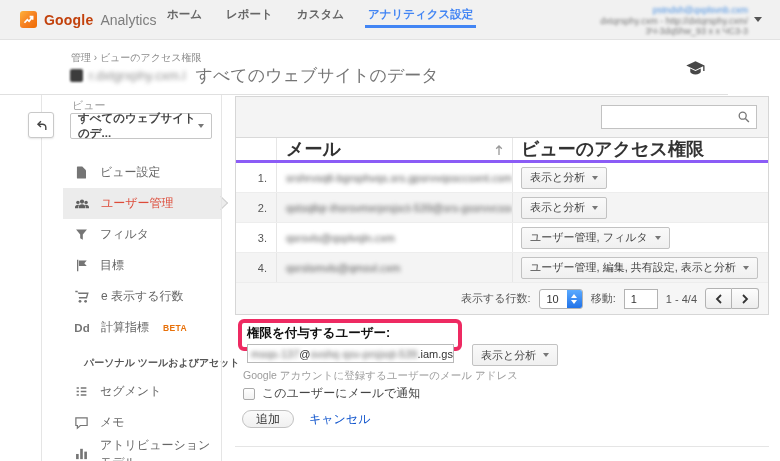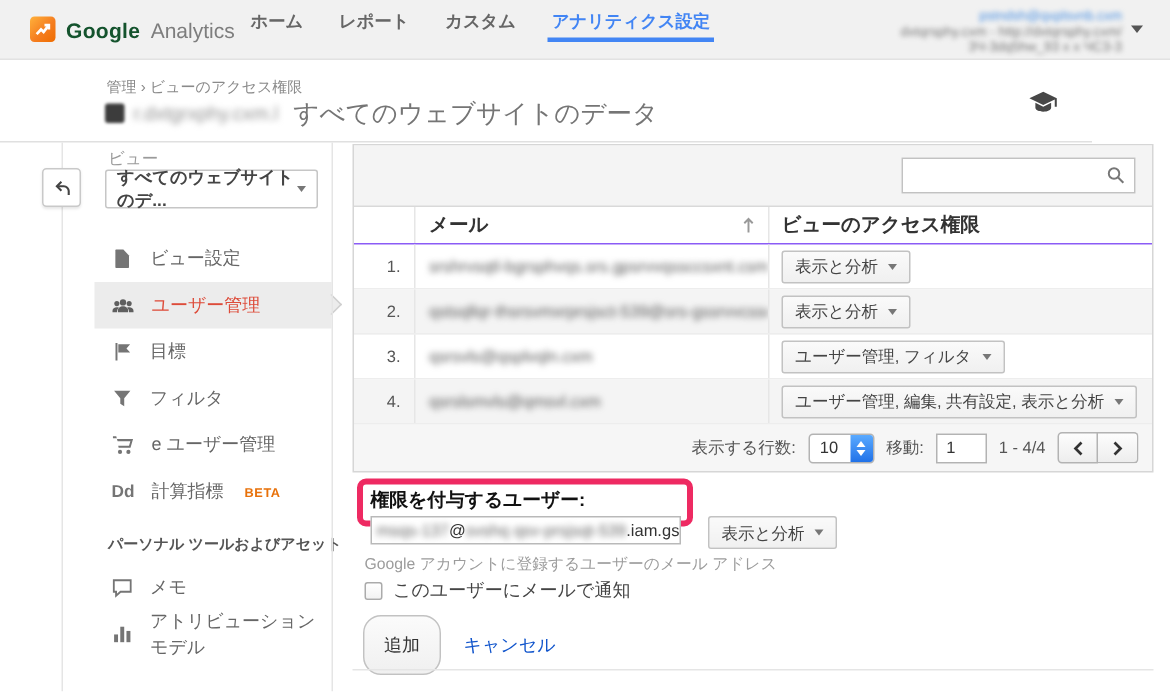--- a/index.html
+++ b/index.html
@@ -7,21 +7,21 @@
     font-family:"Liberation Sans", sans-serif; }
   .stage { position:relative; width:780px; height:461px; background:#fff; }
 
   
   .topbar { position:absolute; left:0; top:0; width:780px; height:40px;
     background:#f1f1f1; border-bottom:1px solid #e2e2e2; }
   .brand { position:absolute; left:20px; top:11px; display:flex; align-items:center; gap:7px; }
   .logo { width:17px; height:17px; border-radius:3px;
     background:linear-gradient(135deg,#ffb13b 0%,#f57e20 55%,#ef6c00 100%);
     display:flex; align-items:center; justify-content:center; }
-  .brand-google { font-size:14px; color:#14532d; font-weight:bold; letter-spacing:.2px; }
+  .brand-google { font-size:14px; color:#c2410c; font-weight:bold; letter-spacing:.2px; }
   .brand-analytics { font-size:14px; color:#7d7d7d; }
   .topnav { position:absolute; left:167px; top:0; height:28px; display:flex; align-items:stretch; gap:24px; }
   .nav-item { font-size:11.5px; font-weight:bold; color:#666; position:relative;
     display:flex; align-items:center; cursor:pointer; }
   .nav-item.active { color:#4285f4; }
   .nav-underline { position:absolute; left:-3px; right:-3px; bottom:0; height:3px; background:#4285f4; }
   .account { position:absolute; right:32px; top:5px; text-align:right; font-size:9px; line-height:10.5px; }
   .acct-line1 { color:#4a90e2; }
   .acct-line2, .acct-line3 { color:#777; }
   .acct-caret { position:absolute; right:18px; top:17px; width:0; height:0;
@@ -53,32 +53,32 @@
   .menu2 { position:absolute; left:63px; top:376px; width:158px; }
   .menu-item { height:31px; display:flex; align-items:center; padding-left:11px; gap:11px;
     font-size:12px; color:#666; position:relative; cursor:pointer; }
   .menu-item svg { flex:none; color:#757575; }
   .menu-item.active { background:#ececec; color:#dd4b39; }
   .menu-item.active svg { color:#5f5f5f; }
   .notch { position:absolute; right:-5px; top:10px; width:10px; height:10px; background:#ececec;
     border-top:1px solid #cfcfcf; border-right:1px solid #cfcfcf; transform:rotate(45deg); }
   .dd-icon { font-size:11.5px; font-weight:bold; color:#757575; width:16px; text-align:center; }
   .beta { font-size:8.5px; color:#e8710a; font-weight:bold; margin-left:3px; letter-spacing:.4px; }
-  .section-row { position:absolute; left:72px; top:356px; width:142px; display:flex; align-items:flex-start; gap:6px; }
+  .section-row { position:absolute; left:84px; top:356px; width:142px; display:flex; align-items:flex-start; gap:6px; }
   .section-label { font-size:10px; font-weight:bold; color:#555; white-space:nowrap; }
   .section-line { flex:1; height:1px; background:#ddd; }
 
   
   .panel { position:absolute; left:235px; top:96px; width:534px; border:1px solid #d6d6d6; background:#fff; }
   .toolbar { height:41px; background:#f4f4f4; border-bottom:1px solid #d9d9d9; position:relative; }
   .searchbox { position:absolute; right:11px; top:8px; width:156px; height:24px; background:#fff;
     border:1px solid #c2c2c2; display:flex; align-items:center; justify-content:flex-end;
     padding-right:5px; cursor:text; }
-  .thead { height:25px; display:flex; align-items:stretch; border-bottom:1px solid #8b5cf6;
-    font-size:13px; font-weight:bold; color:#333; background:#fff; }
+  .thead { height:25px; display:flex; align-items:stretch; border-bottom:3px solid #8b5cf6;
+    font-size:18px; font-weight:bold; color:#333; background:#fff; }
   .col-num { width:41px; flex:none; border-right:1px solid #e6e6e6; display:flex; align-items:center;
     justify-content:flex-end; padding-right:9px; }
   .col-email { flex:1; display:flex; align-items:center; padding-left:9px;
     border-right:1px solid #e6e6e6; position:relative; overflow:hidden; }
   .sort-arrow { position:absolute; right:7px; top:5px; }
   .col-perm { width:255px; flex:none; display:flex; align-items:center; padding-left:8px; }
   .trow { height:30px; display:flex; align-items:stretch; border-bottom:1px solid #ededed; font-size:11px; }
   .trow.alt { background:#f4f4f4; }
   .trow .col-num { font-weight:normal; color:#555; font-size:11px; }
   .email-blur { filter:blur(2.2px); color:#5a5a5a; white-space:nowrap; overflow:hidden; }
@@ -113,21 +113,21 @@
   .fake-input { height:19px; border:1px solid #b9b9b9; background:#fff; font-size:11px; color:#333;
     display:flex; align-items:center; padding:0 3px; white-space:nowrap; overflow:hidden; cursor:text; }
   .in-blur { filter:blur(2px); color:#666; }
   .perm-btn-wrap { position:absolute; left:472px; top:344px; }
   .helper { position:absolute; left:243px; top:369px; font-size:10.5px; color:#9c9c9c; }
   .notify { position:absolute; left:243px; top:385px; display:flex; align-items:center; gap:7px;
     font-size:12px; color:#444; }
   .checkbox { width:12px; height:12px; border:1px solid #ababab; border-radius:2px;
     background:linear-gradient(#fff,#f2f2f2); cursor:pointer; }
   .actions { position:absolute; left:242px; top:410px; display:flex; align-items:center; gap:15px; }
-  .add-btn { height:40px; padding:0 13px; background:linear-gradient(#fbfbfb,#f0f0f0);
+  .add-btn { height:18px; padding:0 13px; background:linear-gradient(#fbfbfb,#f0f0f0);
     border:1px solid #c2c2c2; border-radius:12px; font-size:12px; color:#333; cursor:pointer;
     display:flex; align-items:center; }
   .cancel { font-size:12px; color:#1155cc; cursor:pointer; }
   .bottom-line { position:absolute; left:235px; top:446px; width:534px; height:1px; background:#e5e5e5; }
 </style>
 </head>
 <body>
 
 <div class="stage">
 
@@ -202,52 +202,60 @@
           <circle cx="12.1" cy="6.4" r="1.7"></circle>
           <path d="M8 8.2c1.9 0 3.4 1.2 3.4 2.8v1.2H4.6V11c0-1.6 1.5-2.8 3.4-2.8z"></path>
           <path d="M3.9 8.8c.5 0 1 .1 1.4.3-.8.7-1.3 1.6-1.3 2.6v.5H1v-1.1c0-1.3 1.3-2.3 2.9-2.3z"></path>
           <path d="M12.1 8.8c1.6 0 2.9 1 2.9 2.3v1.1h-3v-.5c0-1-.5-1.9-1.3-2.6.4-.2.9-.3 1.4-.3z"></path>
         </svg>
       <span>ユーザー管理</span>
       <div class="notch"></div>
     </div>
     <div class="menu-item">
       <svg width="15" height="15" viewBox="0 0 16 16" fill="currentColor">
+          <path d="M2.2 2.6h11.6L9.4 8v5.6L6.6 11.9V8z"></path>
+        </svg>
+      <span>フィルタ</span>
+    </div>
+    <div class="menu-item">
+      <svg width="15" height="15" viewBox="0 0 16 16" fill="currentColor">
           <path d="M3.2 1.8h1.4v12.4H3.2z"></path>
           <path d="M5.2 2.6h8.4l-2.6 3 2.6 3H5.2z"></path>
         </svg>
       <span>目標</span>
-    </div>
-    <div class="menu-item">
-      <svg width="15" height="15" viewBox="0 0 16 16" fill="currentColor">
-          <path d="M2.2 2.6h11.6L9.4 8v5.6L6.6 11.9V8z"></path>
-        </svg>
-      <span>フィルタ</span>
     </div>
     <div class="menu-item">
       <svg width="16" height="16" viewBox="0 0 16 16" fill="currentColor">
           <path d="M1.3 1.8h2.2l.5 1.8h10.7l-1.7 5.9H5.1l-.3-1.4h7.2l.9-3H4.4l-.6-1.9H1.3z"></path>
           <circle cx="6" cy="12.3" r="1.4"></circle>
           <circle cx="11.6" cy="12.3" r="1.4"></circle>
         </svg>
-      <span>e ユーザー管理</span>
+      <span>e 表示する行数</span>
     </div>
     <div class="menu-item">
       <span class="dd-icon">Dd</span>
       <span>計算指標</span>
       <span class="beta">BETA</span>
     </div>
   </div>
 
   <div class="section-row">
     <span class="section-label">パーソナル ツールおよびアセット</span>
     <div class="section-line"></div>
   </div>
 
   <div class="menu2">
+    <div class="menu-item">
+      <svg width="15" height="15" viewBox="0 0 16 16">
+          <g stroke="currentColor" stroke-width="1.5" fill="none">
+            <path d="M2.8 4.3h2.4M7.2 4.3h6M2.8 8h2.4M7.2 8h6M2.8 11.7h2.4M7.2 11.7h6"></path>
+          </g>
+        </svg>
+      <span>セグメント</span>
+    </div>
     <div class="menu-item">
       <svg width="15" height="15" viewBox="0 0 16 16">
           <path d="M2 3h12v8.2H6.8L3.6 14v-2.8H2z" fill="none" stroke="currentColor" stroke-width="1.3"></path>
         </svg>
       <span>メモ</span>
     </div>
     <div class="menu-item">
       <svg width="15" height="15" viewBox="0 0 16 16" fill="currentColor">
           <rect x="2.2" y="8.5" width="2.8" height="5.5"></rect>
           <rect x="6.6" y="3" width="2.8" height="11"></rect>

